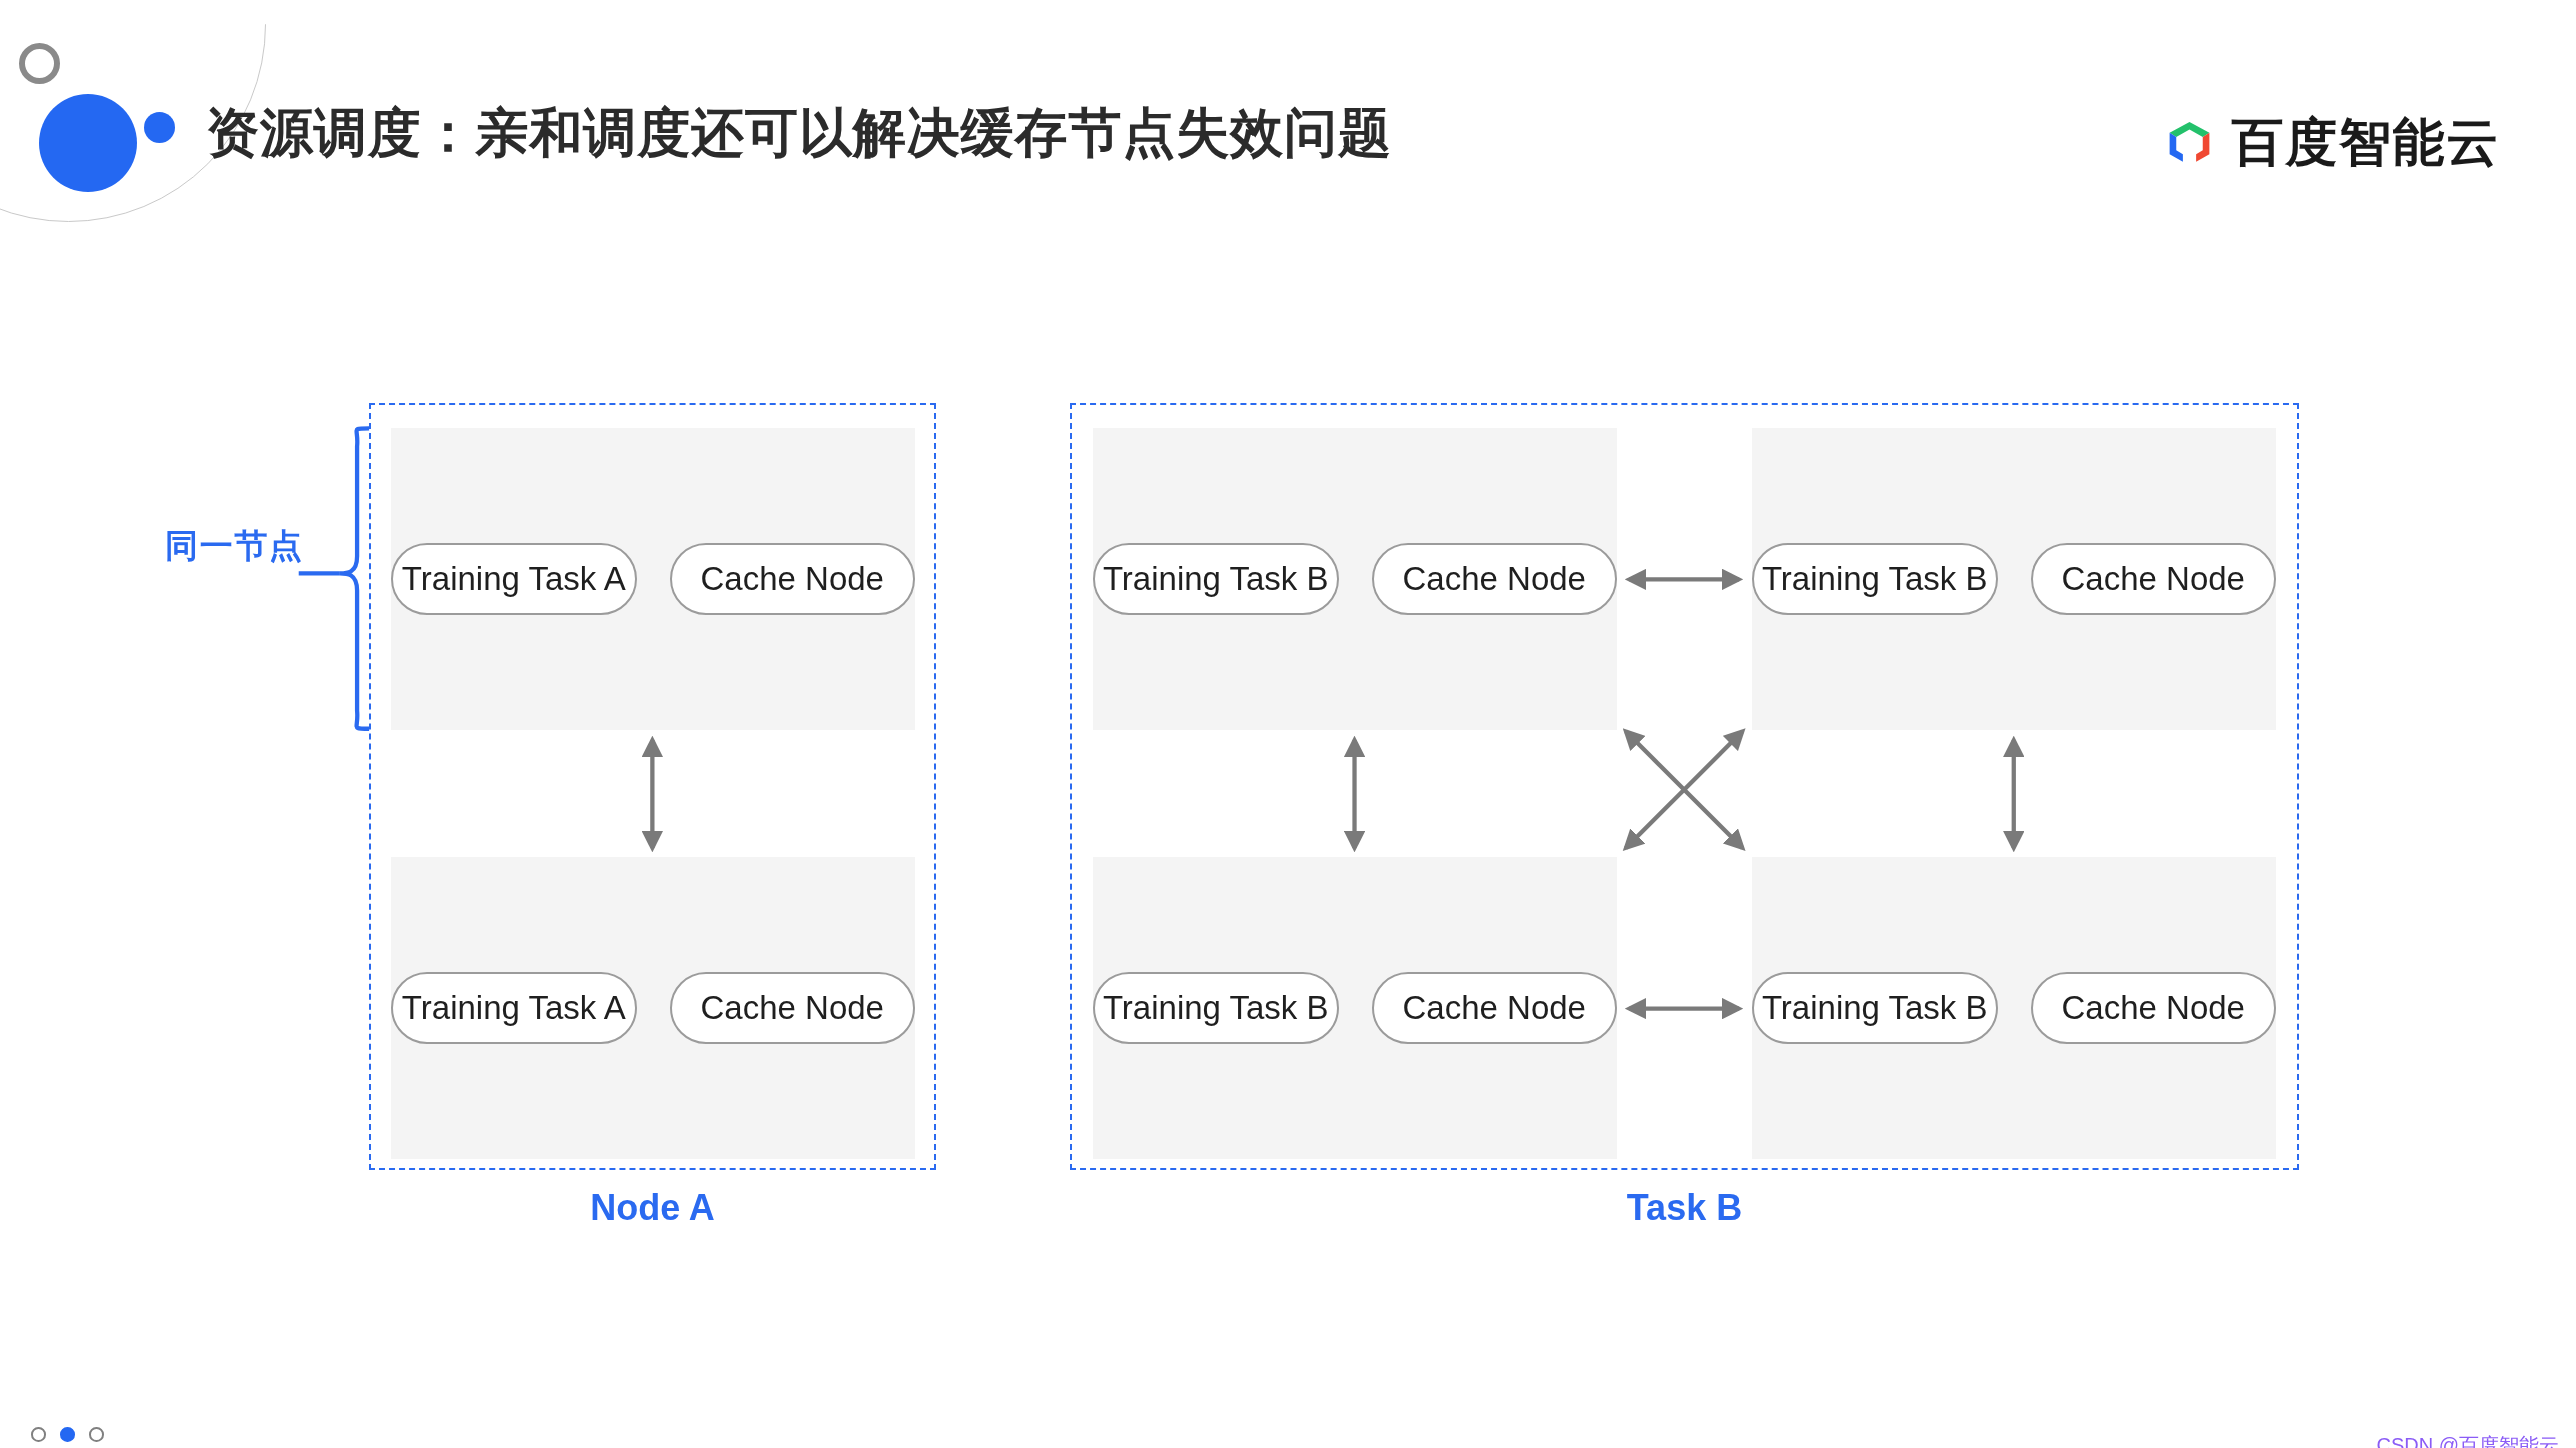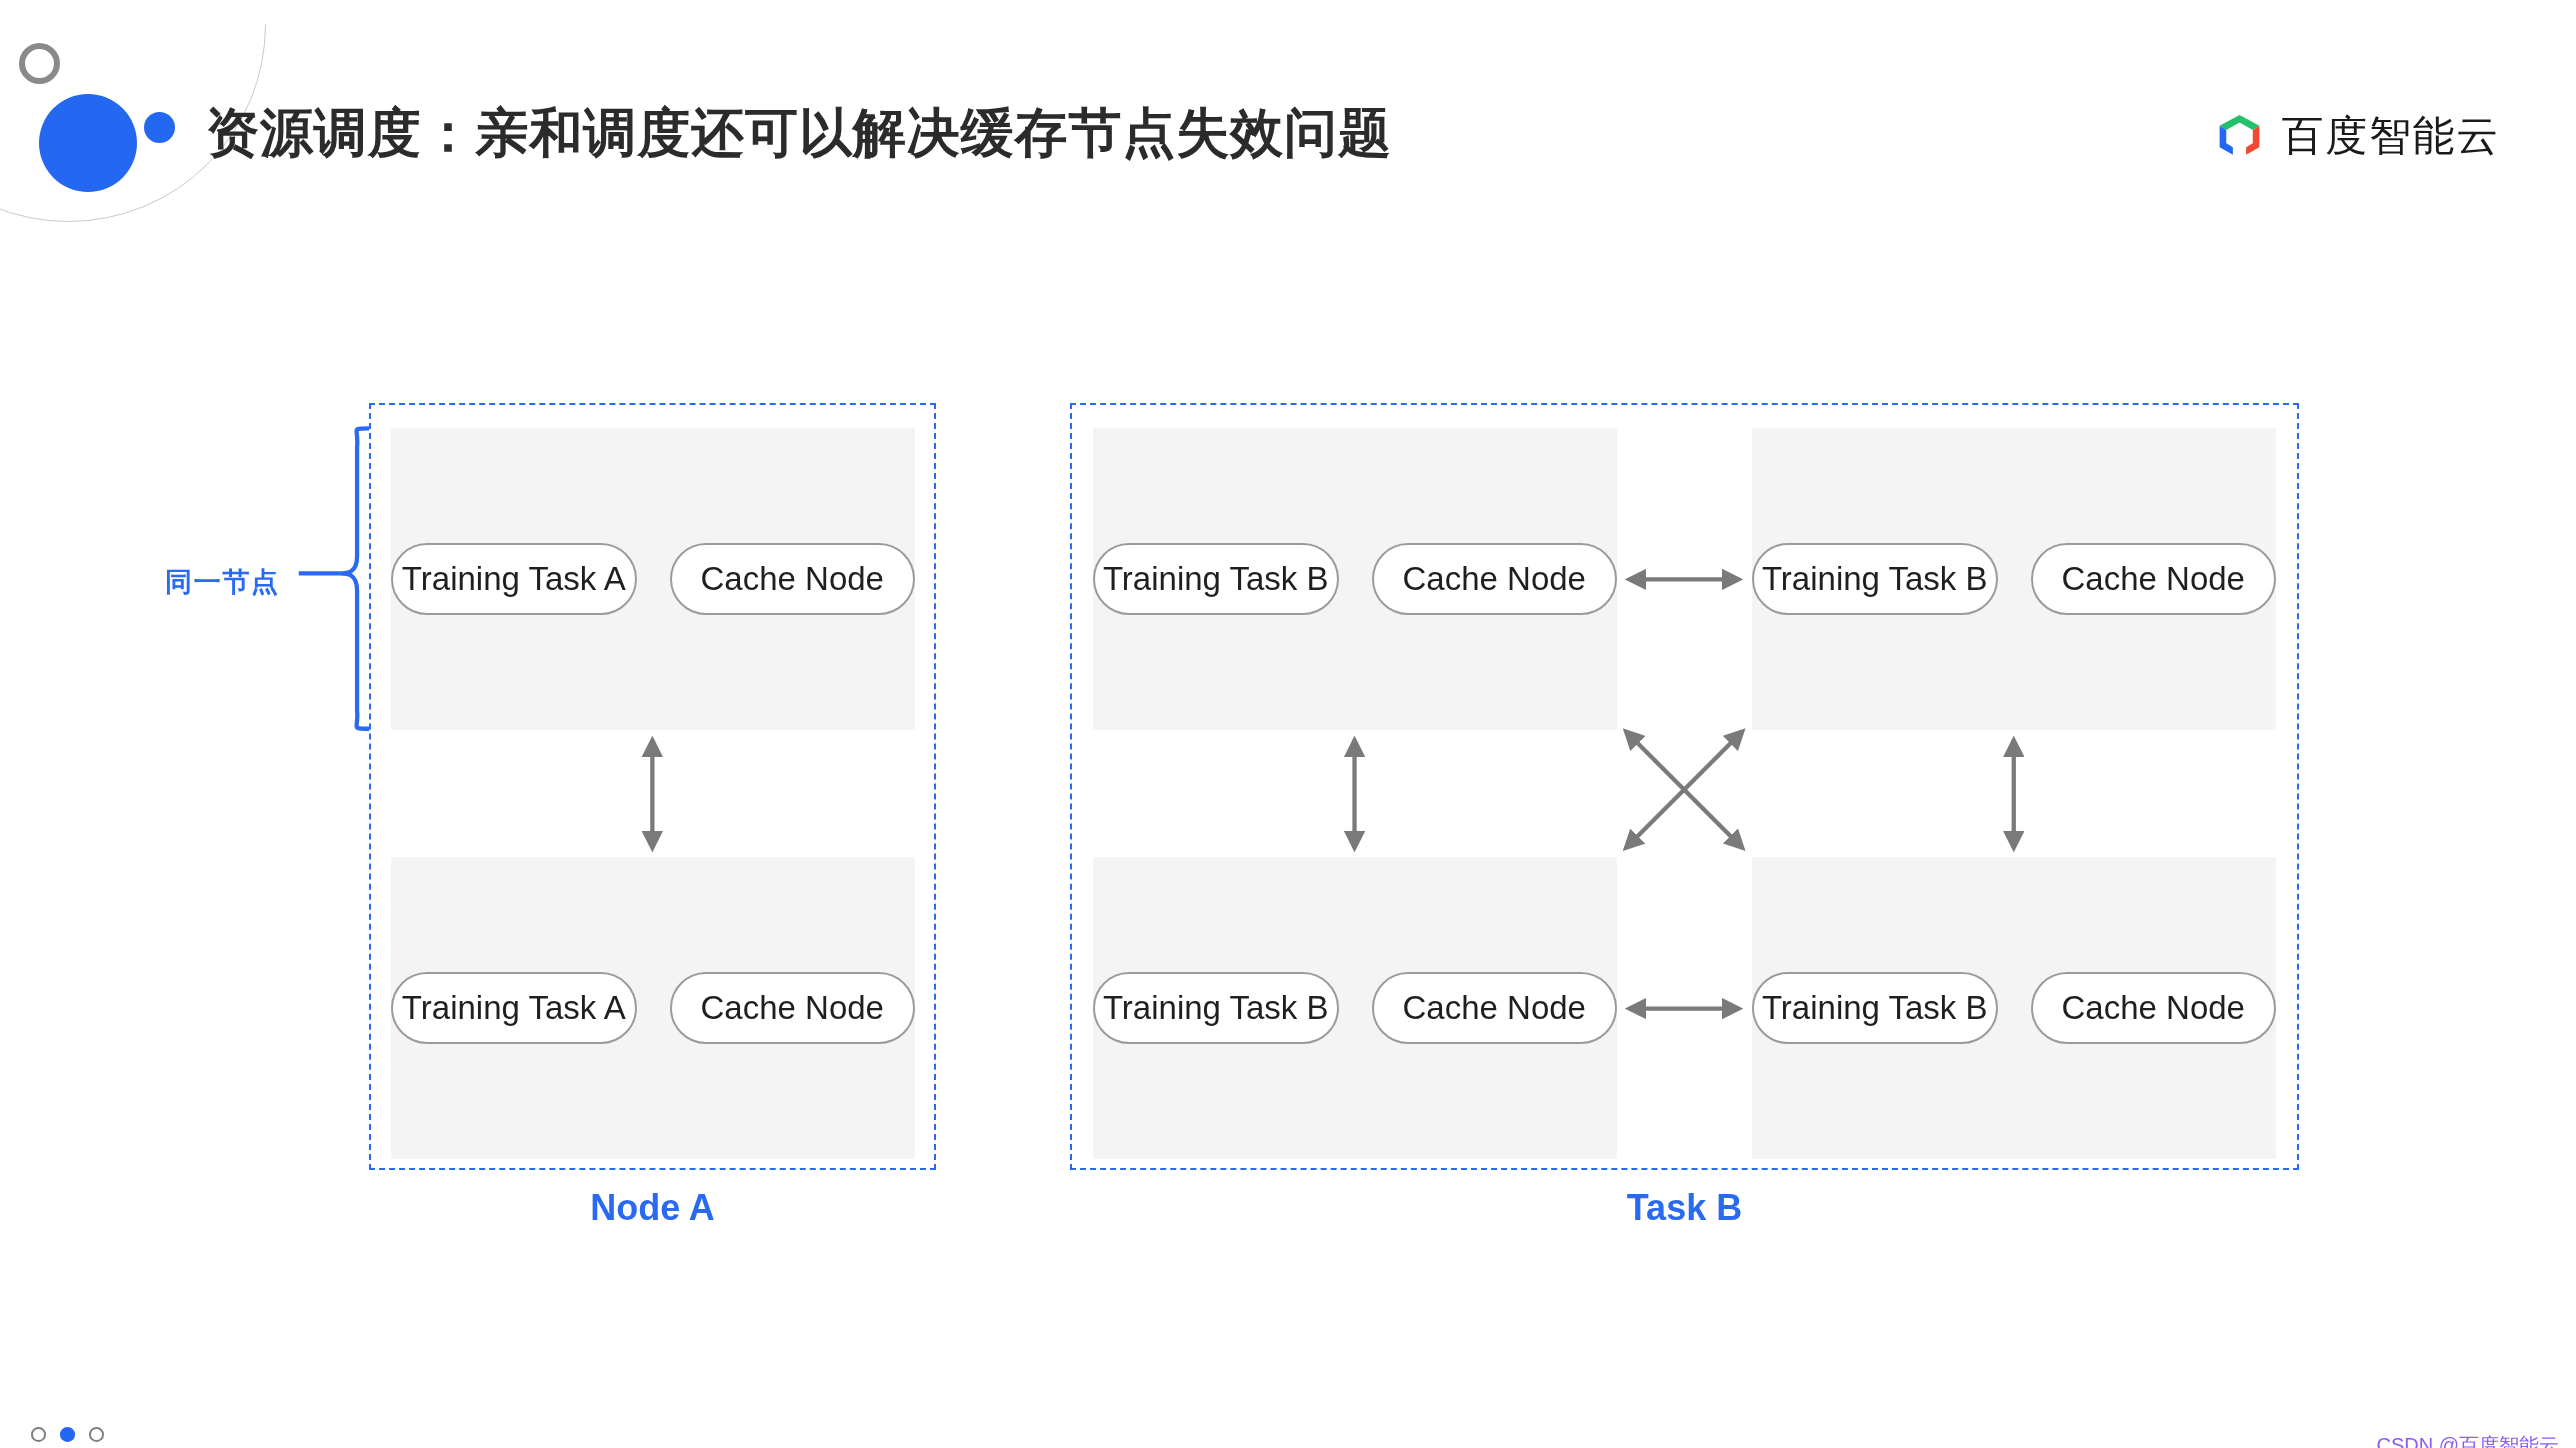--- a/index.html
+++ b/index.html
@@ -73,22 +73,22 @@
   .brand {
     position: absolute;
     right: 76px;
     top: 84px;
     display: flex;
     align-items: center;
     gap: 15.5px;
   }
   .brand-mark { width: 53px; height: 53px; display: block; }
   .brand-name {
-    font-size: 42px;
-    font-weight: normal;
+    font-size: 52px;
+    font-weight: bold;
     color: #1a1a1a;
     letter-spacing: 1.7px;
     white-space: nowrap;
   }
 
   
   .task-group {
     position: absolute;
     border: 2.6px dashed #2a6af0;
     box-sizing: border-box;
@@ -149,22 +149,22 @@
     left: 0; top: 0;
     width: 2576px;
     height: 1449px;
     pointer-events: none;
   }
 
   
   .brace-label {
     position: absolute;
     left: 165px;
-    top: 540px;
-    font-size: 27px;
+    top: 500px;
+    font-size: 33px;
     font-weight: bold;
     color: #2a6af0;
     letter-spacing: 1.7px;
     white-space: nowrap;
   }
 
   
   .pager {
     position: absolute;
     left: 31px;

